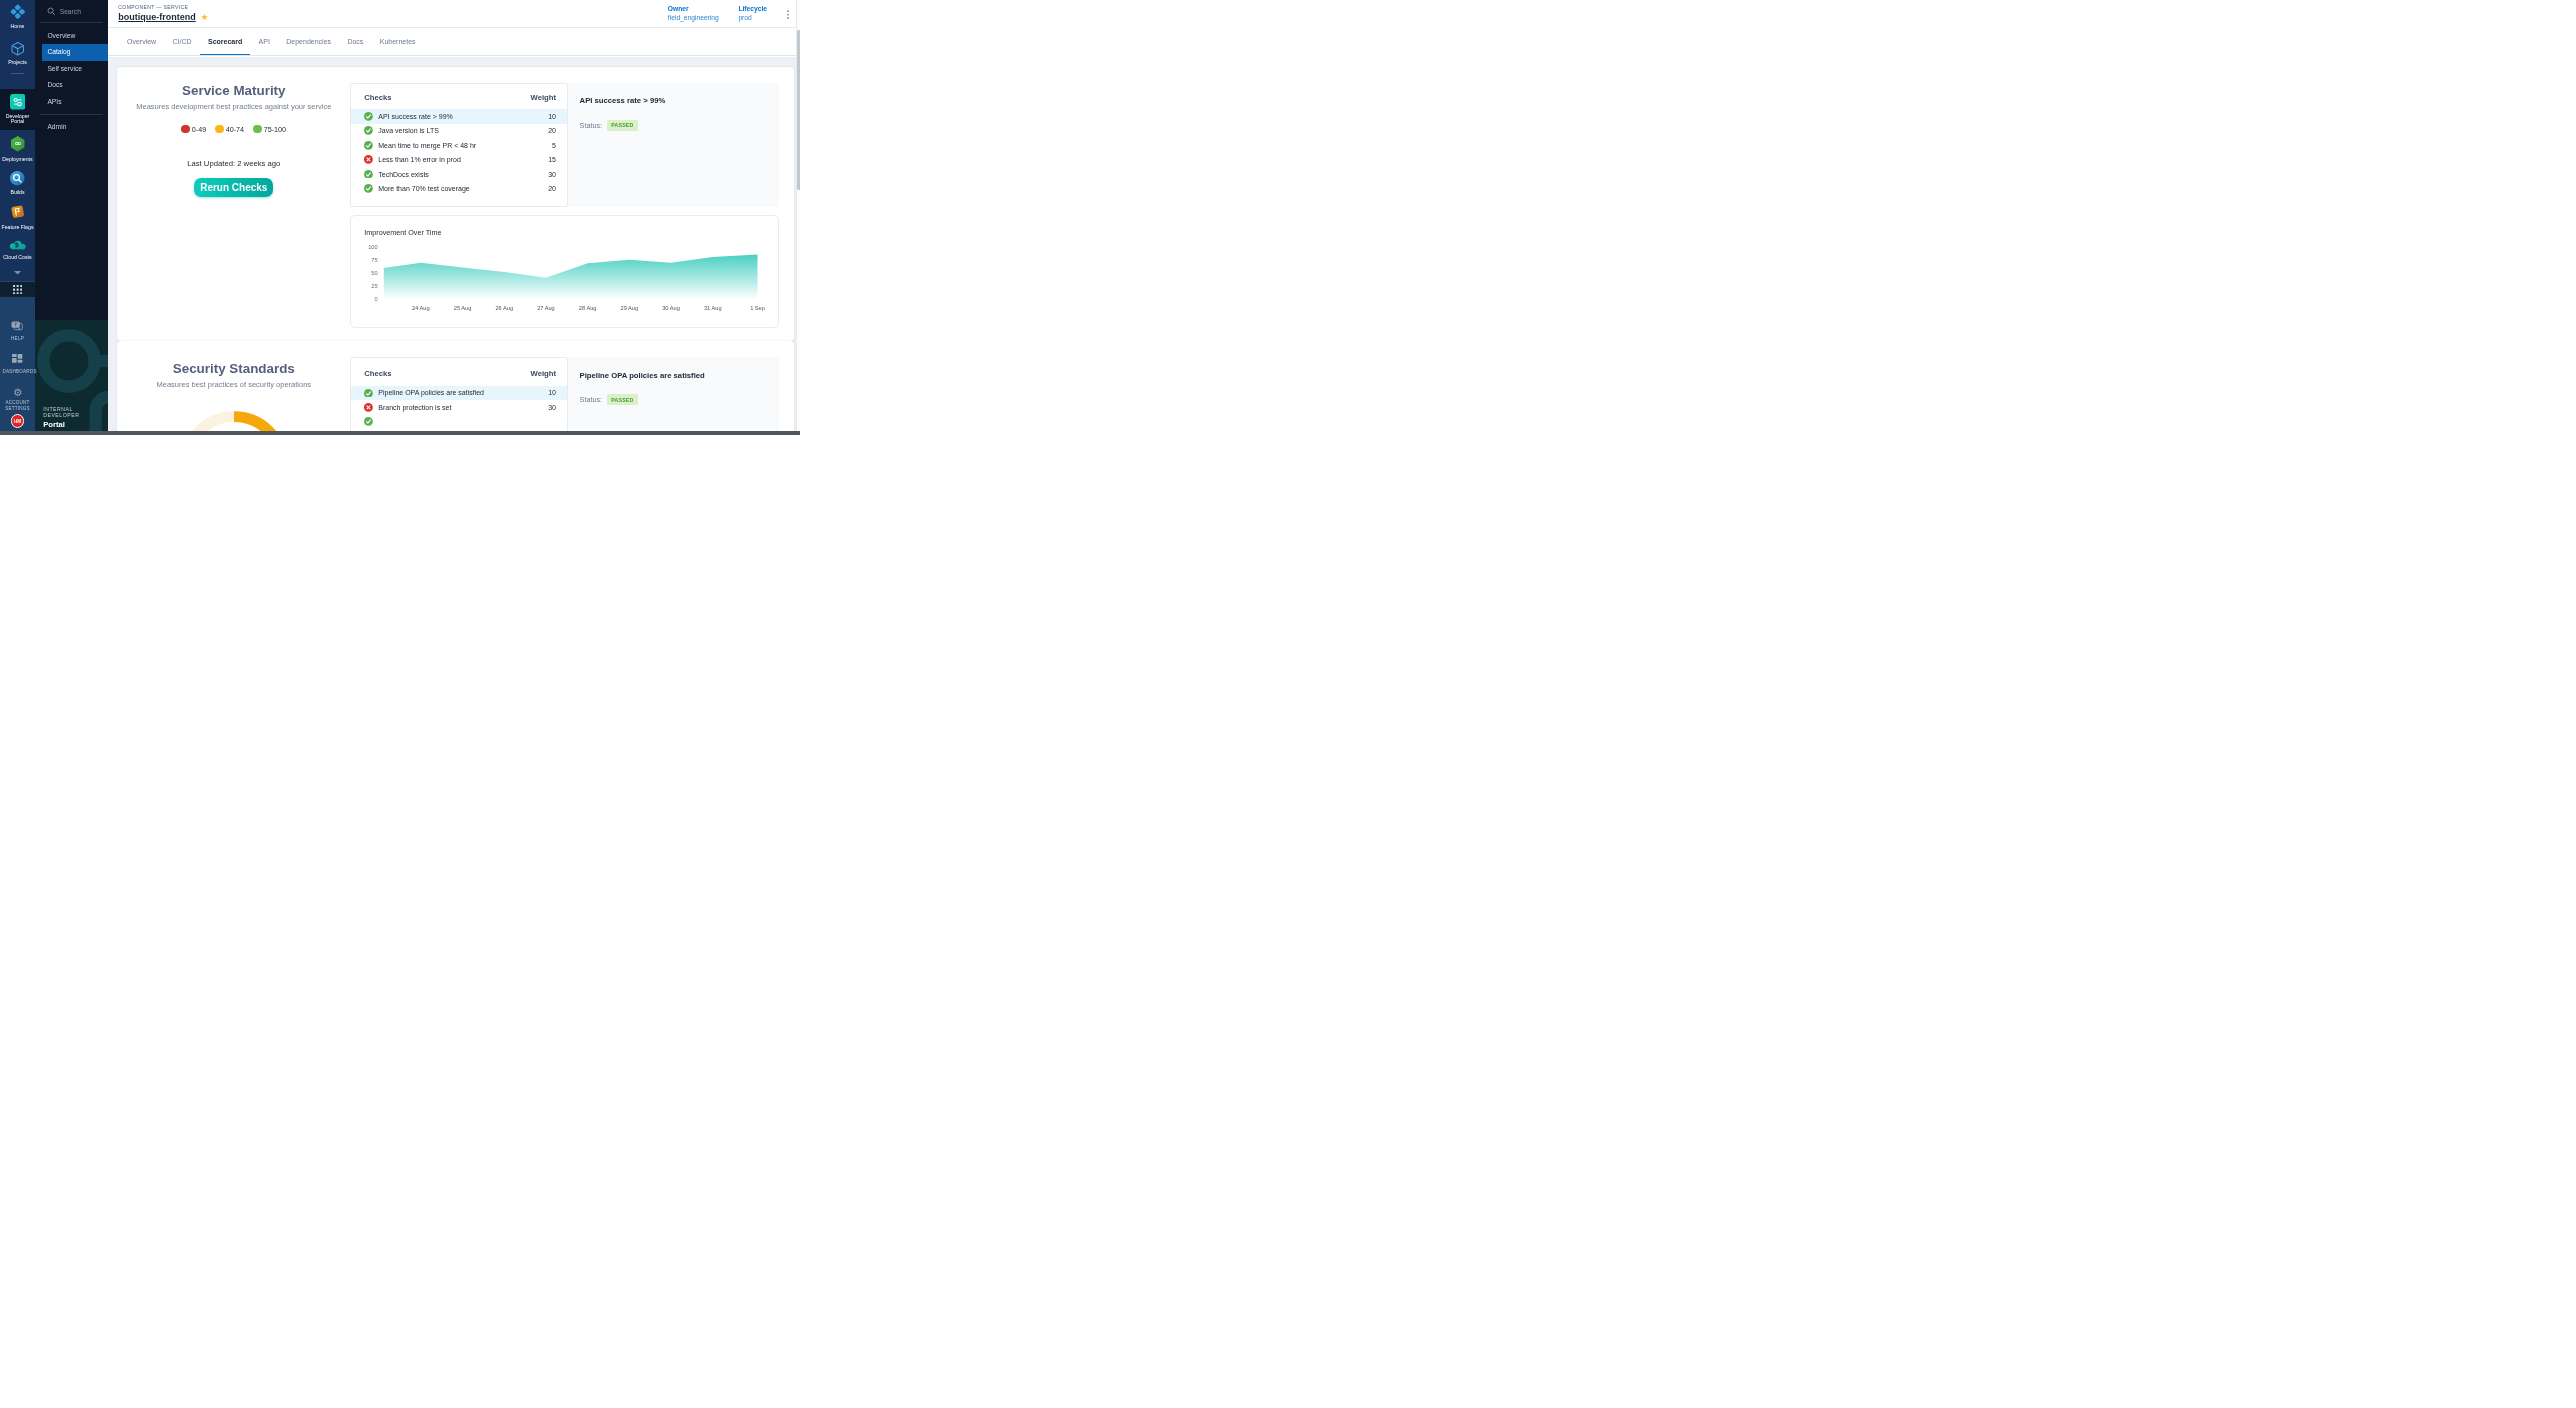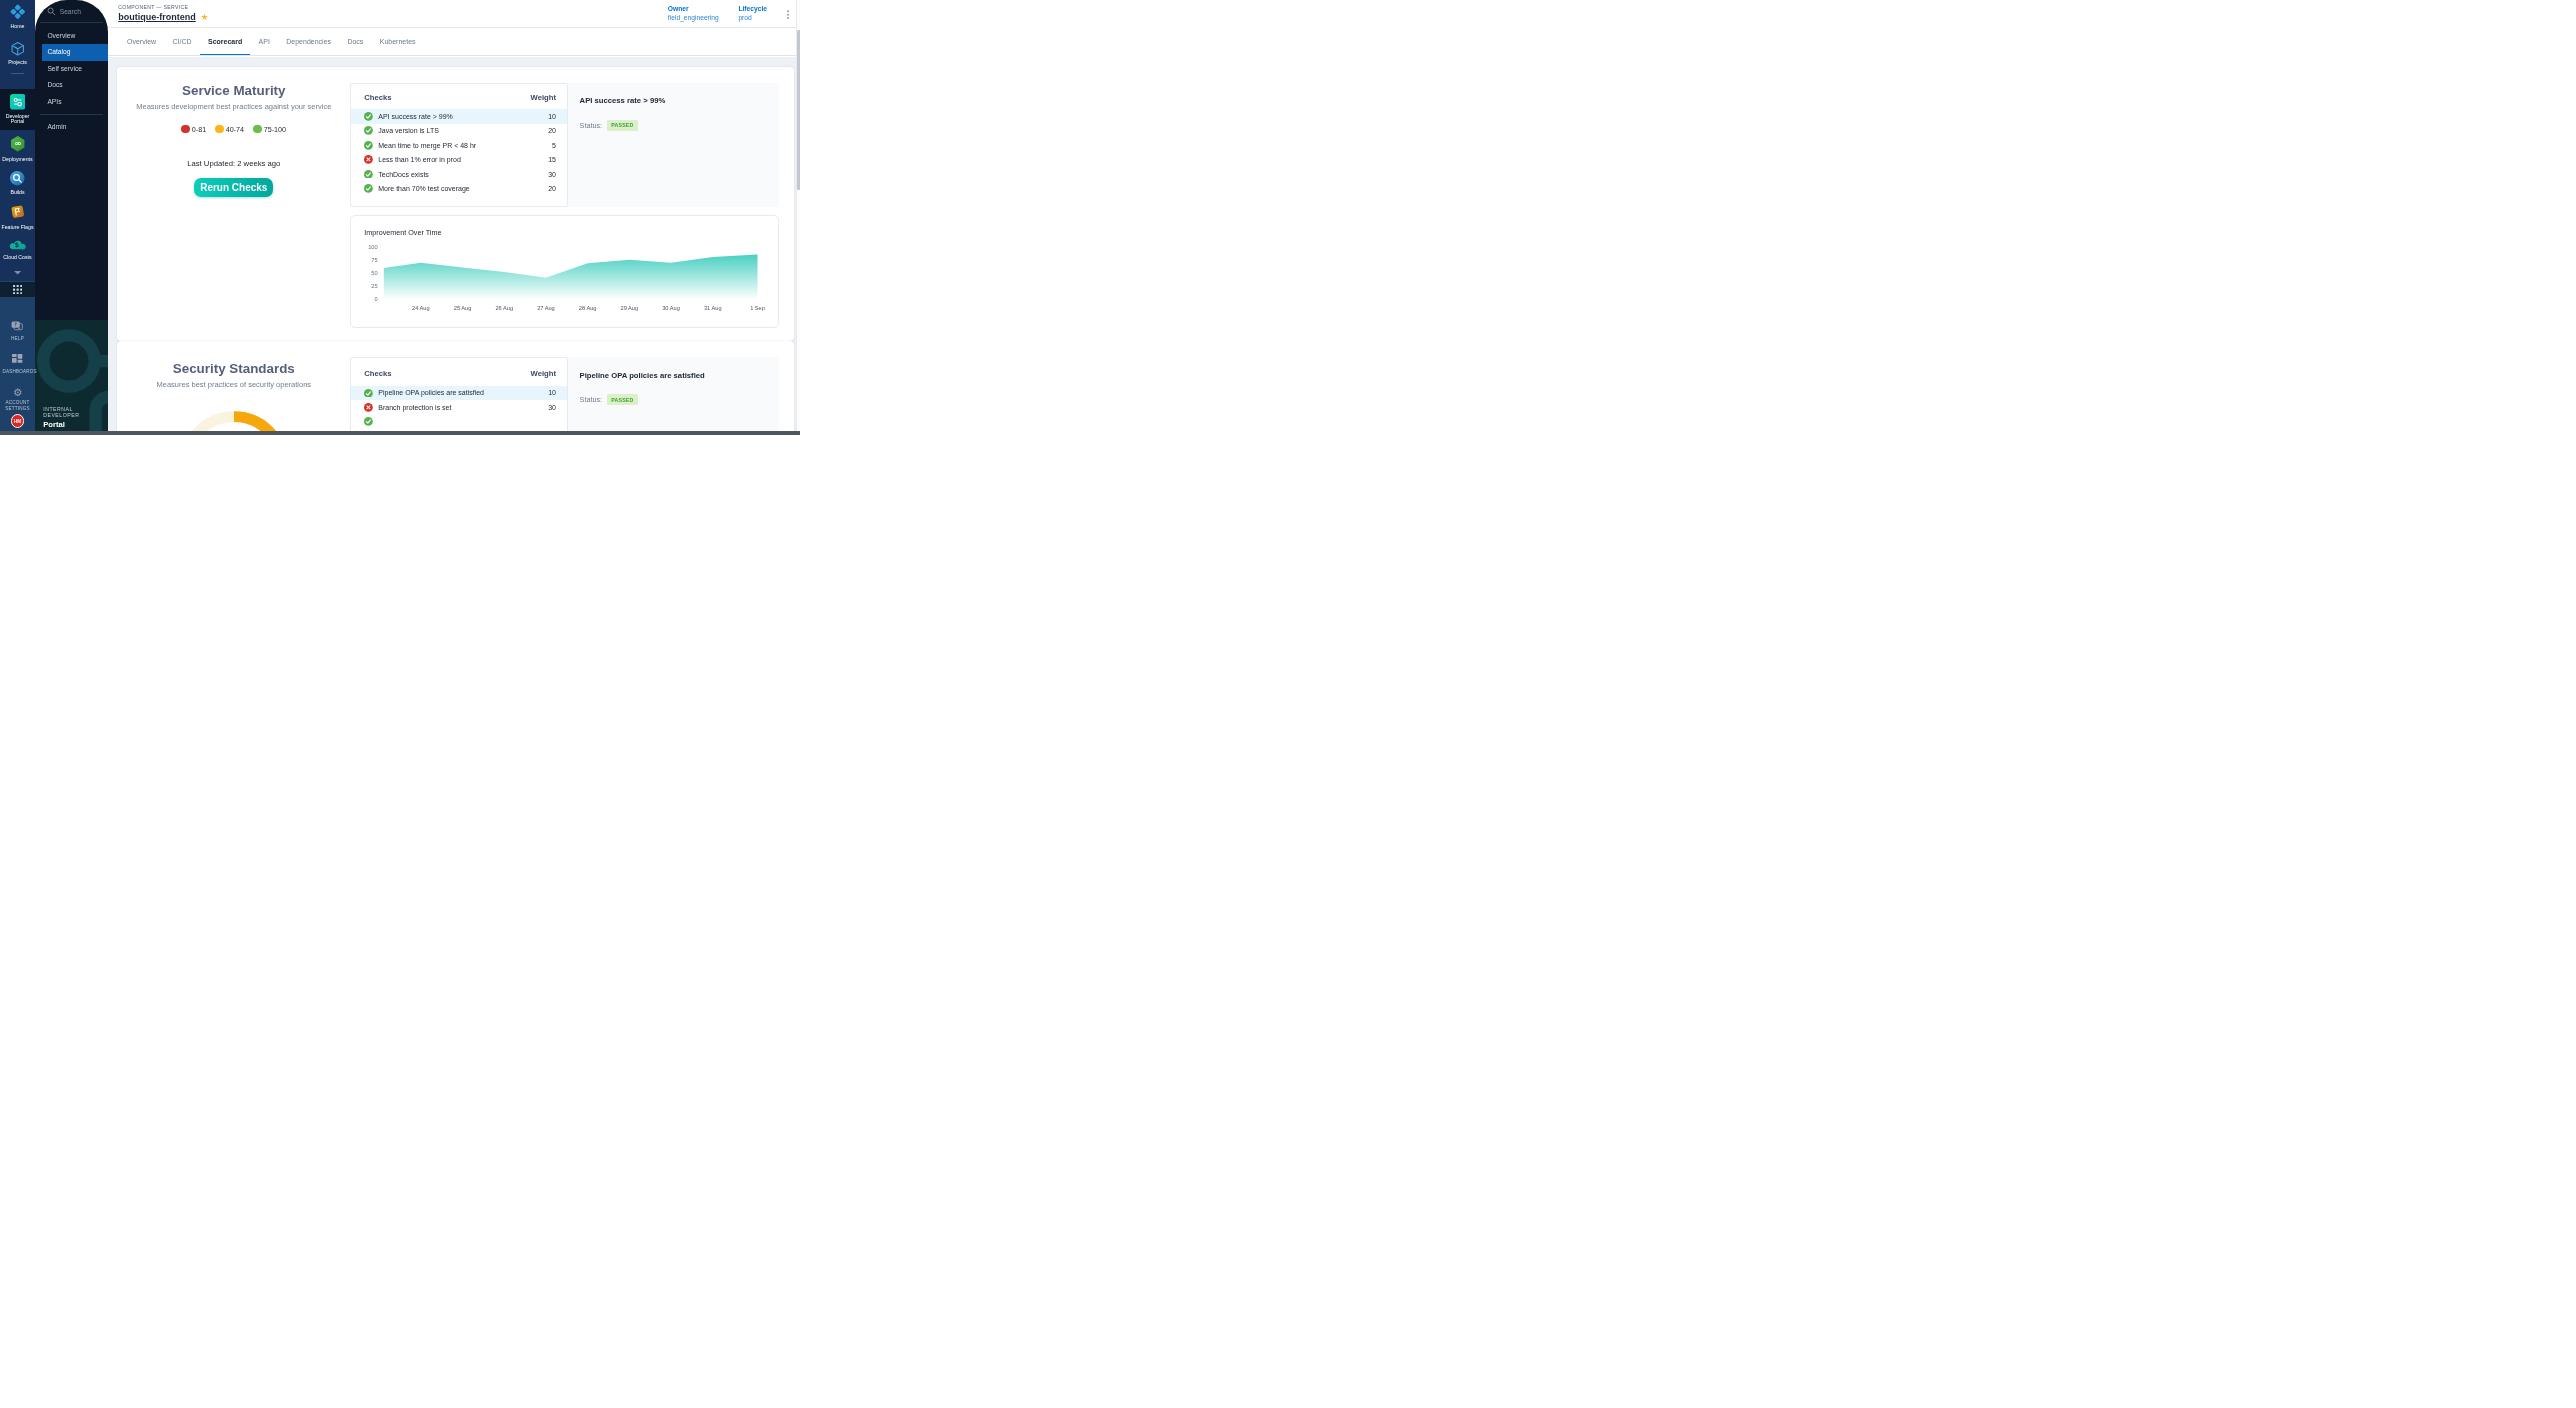--- a/index.html
+++ b/index.html
@@ -19,21 +19,21 @@
   .rail-divider { width:13.4px; height:1px; background:#47597a; border-radius:0.5px; margin:7.2px auto 6.2px; }
   .rail-chevron { display:flex; justify-content:center; padding:3.1px 0 4.1px; cursor:pointer; }
   .rail-gridrow { background:#0e2133; border-top:0.5px solid #27415f; border-bottom:0.5px solid #27415f;
                   display:flex; justify-content:center; align-items:center; height:16.5px; cursor:pointer; }
   .rail-bottom-items { padding-top:23px; display:flex; flex-direction:column; gap:12.4px; }
   .avatar { width:13.4px; height:13.4px; border-radius:50%; background:#e02620; border:1px solid #fff;
             color:#fff; font-size:4.6px; font-weight:bold; display:flex; align-items:center; justify-content:center;
             position:absolute; bottom:7.2px; left:10.8px; cursor:pointer; }
 
   
-  .sidenav { position:absolute; left:35px; top:0; bottom:0; width:73px; background:#0c1626; z-index:4;border-radius:32px; }
+  .sidenav { position:absolute; left:35px; top:0; bottom:0; width:73px; background:#0c1626; z-index:4; }
   .search-row { display:flex; align-items:center; gap:4.1px; padding:6.7px 0 5.2px 12.4px; cursor:pointer; }
   .search-row .txt { color:#8693a3; font-size:6.7px; }
   .nav-divider { height:0.5px; background:#22364c; margin:0 5.2px; }
   .nav-list { padding:5.2px 0; }
   .nav-item { height:16.5px; line-height:16.5px; padding-left:12.4px; font-size:6.7px; color:#ccd4dd; cursor:pointer; }
   .nav-item.active { background:#0d60b0; color:#fff; margin-left:6.7px; padding-left:5.7px; }
   .brandpanel { position:absolute; left:0; right:0; bottom:0; height:115px; background:#0d2a31; overflow:hidden; }
   .brandpanel svg.pattern { position:absolute; inset:0; }
   .brand-eyebrow { position:absolute; left:8.2px; bottom:17.5px; font-size:5.2px; letter-spacing:0.5px; color:#c3ccd3; }
   .brand-name { position:absolute; left:8.2px; bottom:6.2px; font-size:7.7px; font-weight:bold; color:#fff; }
@@ -332,21 +332,21 @@
 
     <div class="content">
 
       <section class="card card1">
         <div class="leftcol">
           <div class="sc-title">Service Maturity</div>
           <div class="sc-sub">Measures development best practices against your service</div>
           <div class="legend" id="legend1">
               <div class="leg-item">
                 <span class="leg-dot" style="background: rgb(208, 52, 43);"></span>
-                <span>0-81</span>
+                <span>0-49</span>
               </div>
               <div class="leg-item">
                 <span class="leg-dot" style="background: rgb(252, 181, 25);"></span>
                 <span>40-74</span>
               </div>
               <div class="leg-item">
                 <span class="leg-dot" style="background: rgb(106, 191, 75);"></span>
                 <span>75-100</span>
               </div>
             </div>

